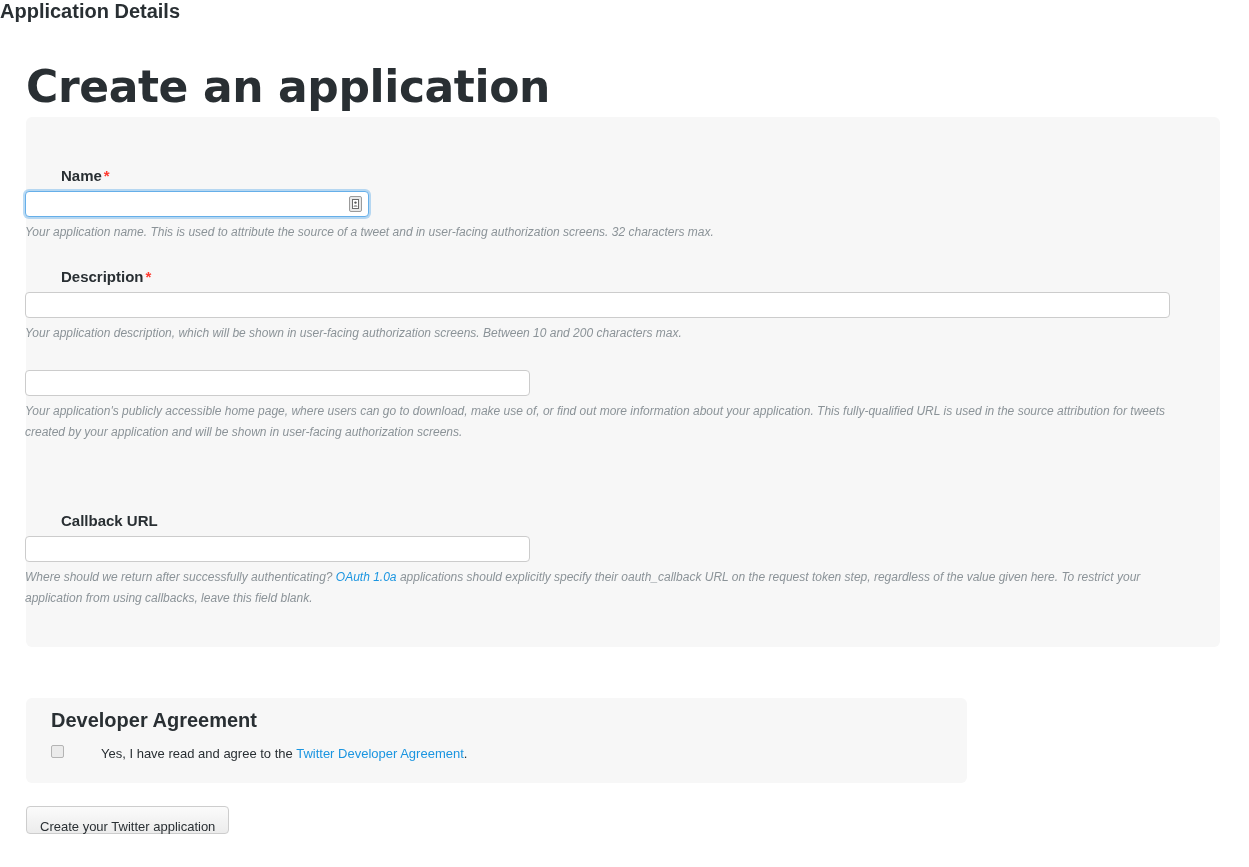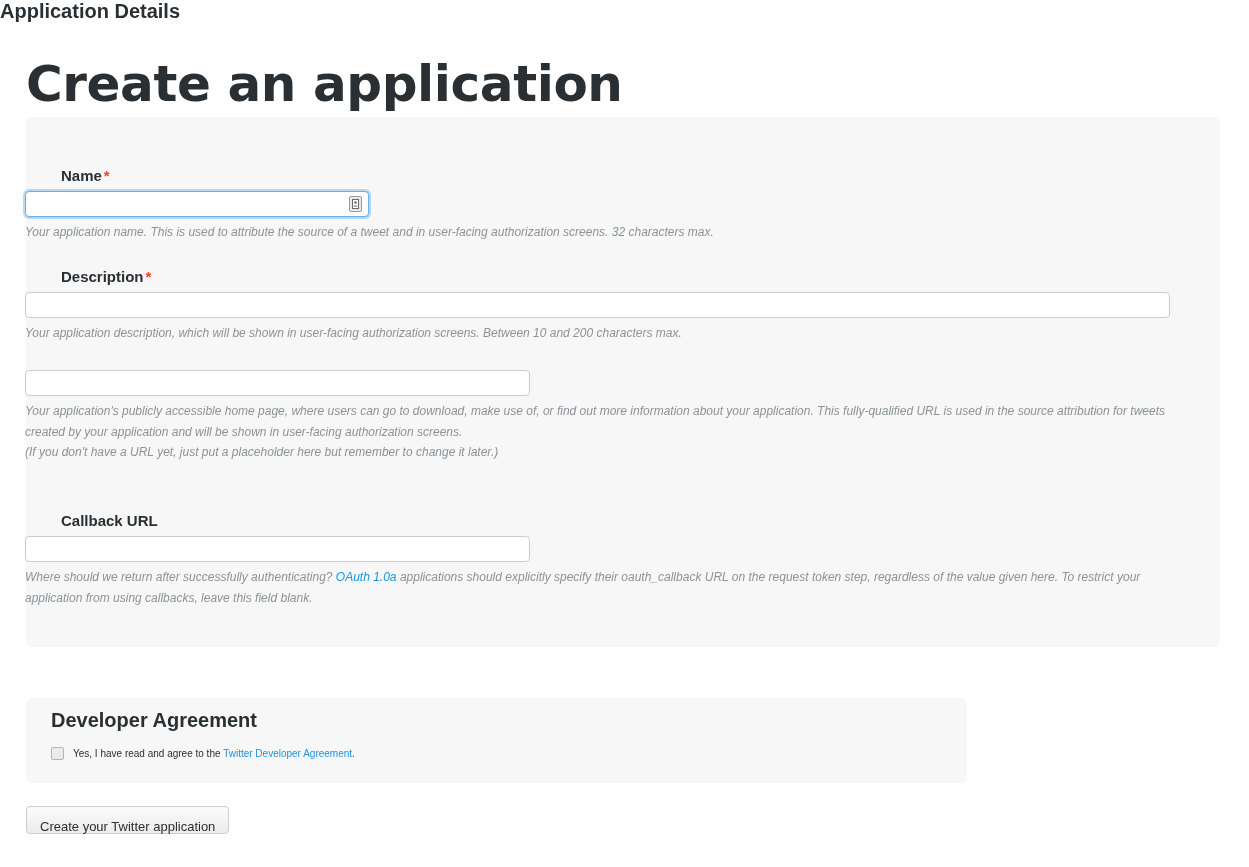--- a/index.html
+++ b/index.html
@@ -17,22 +17,22 @@
     position: relative;
     width: 1249px;
     height: 867px;
     overflow: hidden;
   }
 
   
   .page-title {
     position: absolute;
     left: 26px;
-    top: 26px;
-    font-size: 50px;
+    top: 34px;
+    font-size: 44px;
     line-height: 48px;
     font-weight: bold;
     color: #292f33;
     letter-spacing: -0.4px;
     font-family: "DejaVu Sans", sans-serif;
   }
 
   
   .panel {
     position: absolute;
@@ -112,23 +112,24 @@
     margin-top: 5px;
   }
   .help a { color: #1b95e0; font-style: italic; text-decoration: none; }
 
   
   .agree-row {
     position: absolute;
     left: 25px;
     top: 47px;
     display: flex;
-    align-items: center;
-    font-size: 10px;
-    color: #292f33;
+    align-items: flex-start;
+    font-size: 13px;
+    color: #292f33;
+    gap: 28px;
   }
   .checkbox {
     width: 13px;
     height: 13px;
     background: #ebebeb;
     border: 1px solid #b4b4b4;
     border-radius: 2px;
     margin-right: 9px;
     flex: 0 0 auto;
     cursor: pointer;
@@ -186,21 +187,20 @@
     </label>
     <input class="text-input" style="width: 1145px;" type="text" placeholder="">
     <div class="help">Your application description, which will be shown in user-facing authorization screens. Between 10 and 200 characters max.</div>
   </div>
 
   <div class="field" style="top:370px;">
     <input class="text-input" style="width: 505px;" type="text" placeholder="">
     <div class="help" style="width:1145px;">
       <span>Your application's publicly accessible home page, where users can go to download, make use of, or find out more information about your application. This fully-qualified URL is used in the source attribution for tweets</span>
       <span>created by your application and will be shown in user-facing authorization screens.</span><br>
-      <span>(If you don't have a URL yet, just put a placeholder here but remember to change it later.)</span>
     </div>
   </div>
 
   <div class="field" style="top:513px;">
     <label class="field-label">
       <span>Callback URL</span><span class="req"></span>
     </label>
     <input class="text-input" style="width: 505px;" type="text" placeholder="">
     <div class="help" style="width:1145px;"><span>Where should we return after successfully authenticating? </span><a href="#">OAuth 1.0a</a><span> applications should explicitly specify their oauth_callback URL on the request token step, regardless of the value given here. To restrict your application from using callbacks, leave this field blank.</span></div>
   </div>

